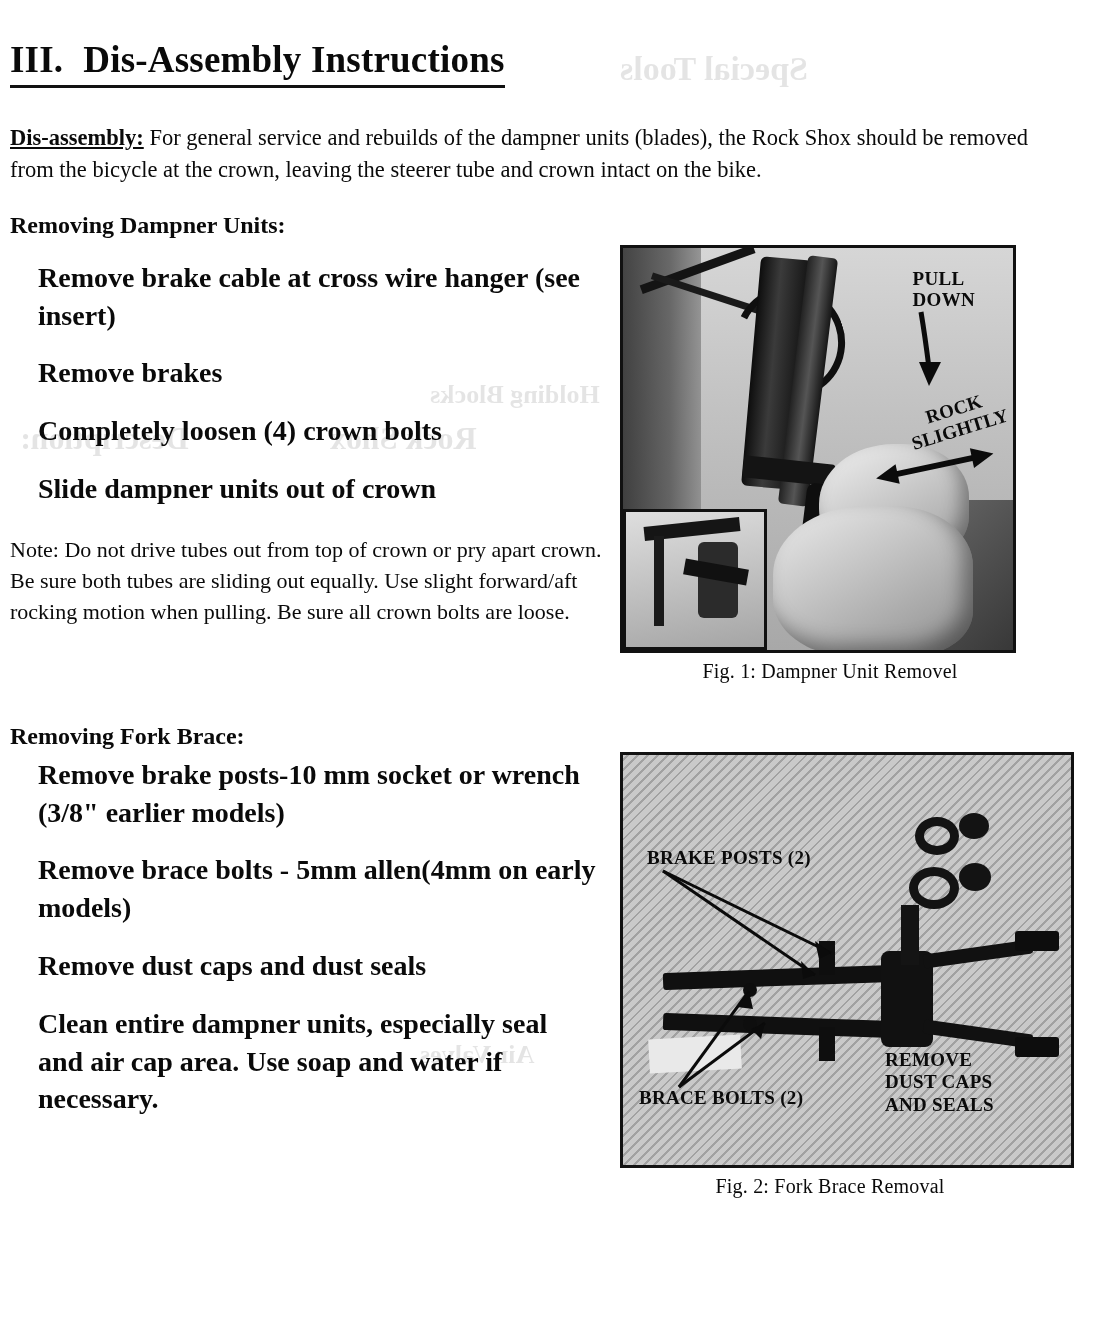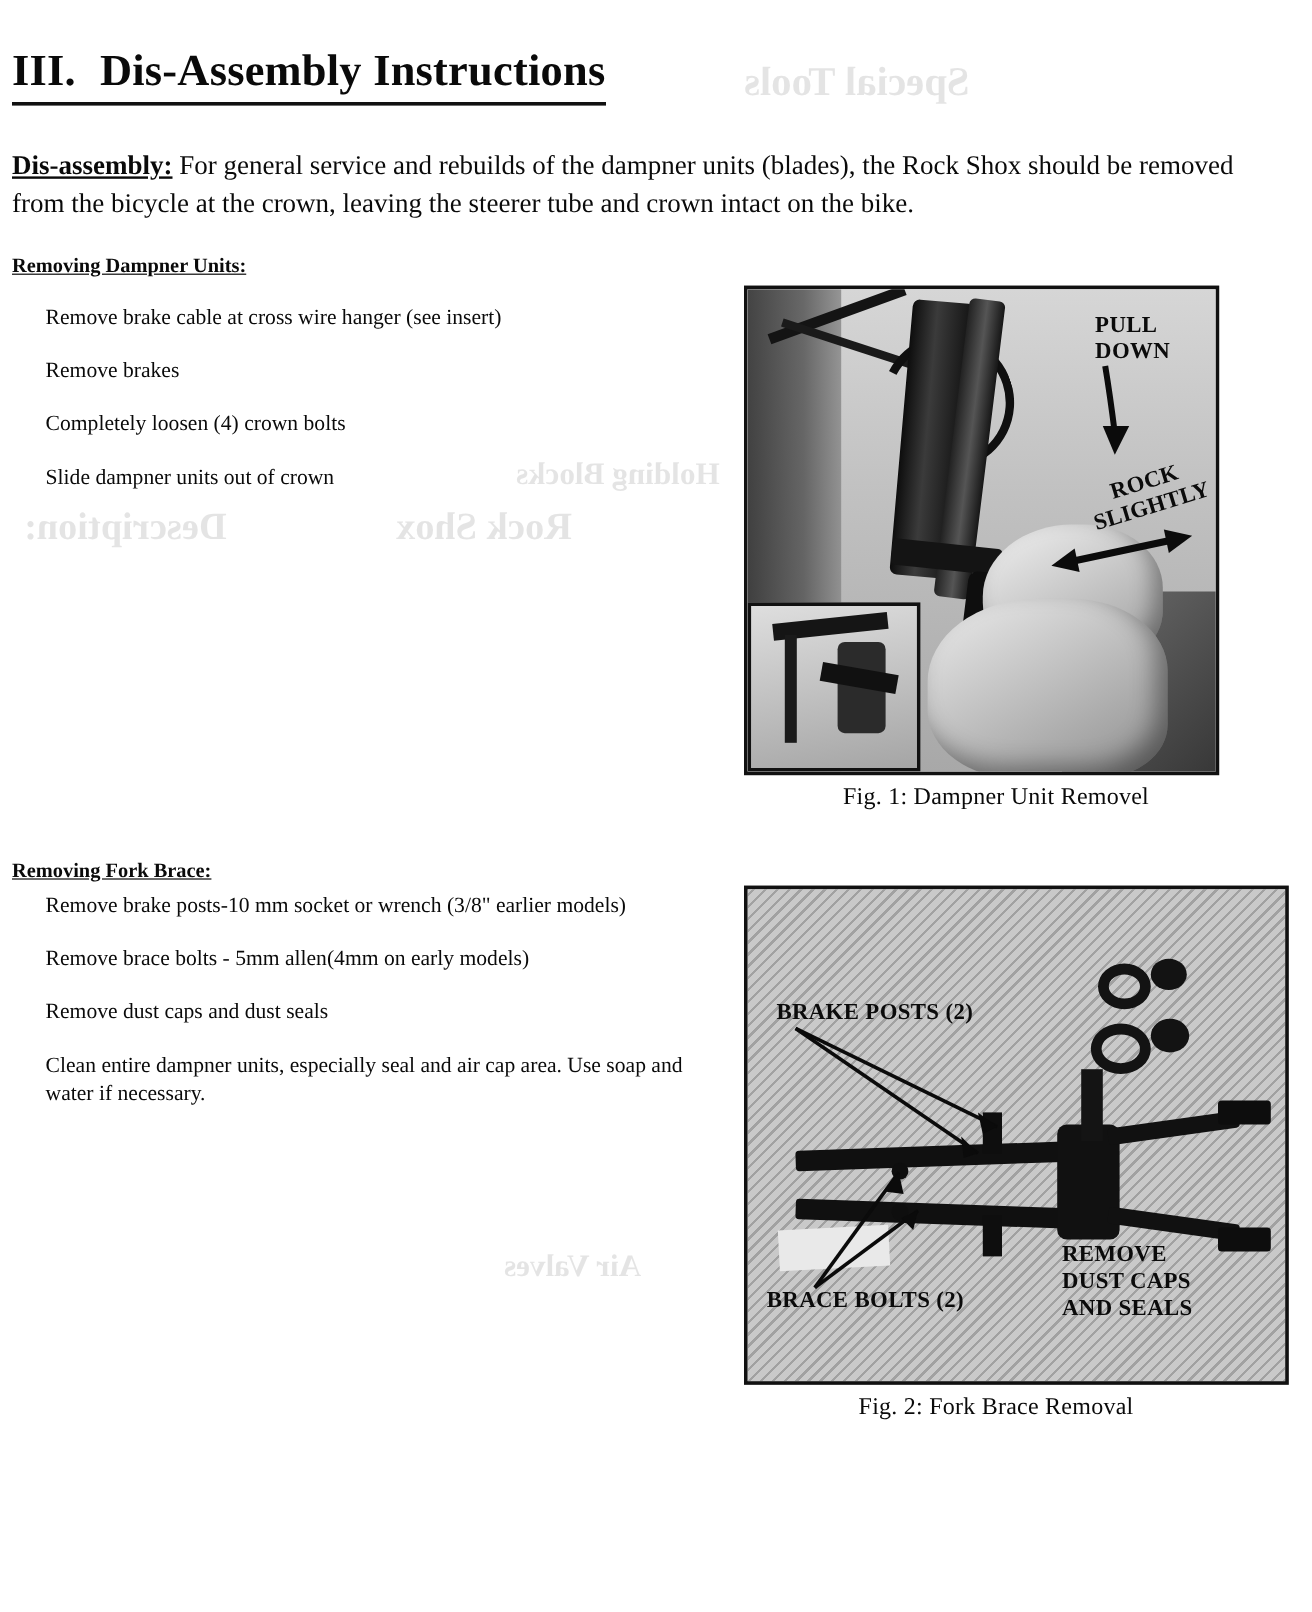--- a/index.html
+++ b/index.html
@@ -57,40 +57,40 @@
     line-height: 1.42;
     margin: 30px 0 0 0;
     max-width: 1030px;
   }
   .intro .lead {
     font-weight: bold;
     text-decoration: underline;
   }
 
   .section-head {
-    font-size: 17px;
+    font-size: 24px;
     font-weight: bold;
-    text-decoration: underline;
     margin: 26px 0 0 0;
   }
 
   
   .cols {
     display: flex;
     align-items: flex-start;
     gap: 10px;
   }
   .col-text { width: 600px; flex: none; }
   .col-fig  { width: 420px; flex: none; padding-top: 6px;}
 
   .step {
-    font-size: 18px;
+    font-size: 28px;
     line-height: 1.35;
     margin: 20px 0 0 28px;
     max-width: 560px;
+    font-weight: bold;
   }
   .step.tight { margin-top: 18px; }
   .note {
     font-size: 22px;
     line-height: 1.42;
     margin: 26px 0 0 0;
     max-width: 600px;
   }
 
   
@@ -280,20 +280,21 @@
   </p>
 
   <div class="section-head">Removing Dampner Units:</div>
 
   <div class="cols">
     <div class="col-text">
       <p class="step">Remove brake cable at cross wire hanger (see insert)</p>
       <p class="step">Remove brakes</p>
       <p class="step">Completely loosen (4) crown bolts</p>
       <p class="step">Slide dampner units out of crown</p>
+      <p class="note">Note: Do not drive tubes out from top of crown or pry apart crown.  Be sure both tubes are sliding out equally.  Use slight forward/aft rocking motion when pulling.  Be sure all crown bolts are loose.</p>
     </div>
 
     <div class="col-fig">
       <figure class="figure">
         <div class="fig-box fig1-box">
           <div class="photo1">
             <div class="p1-wall"></div>
             <div class="p1-darkL"></div>
             <div class="p1-frame"></div>
             <div class="p1-frame2"></div>

